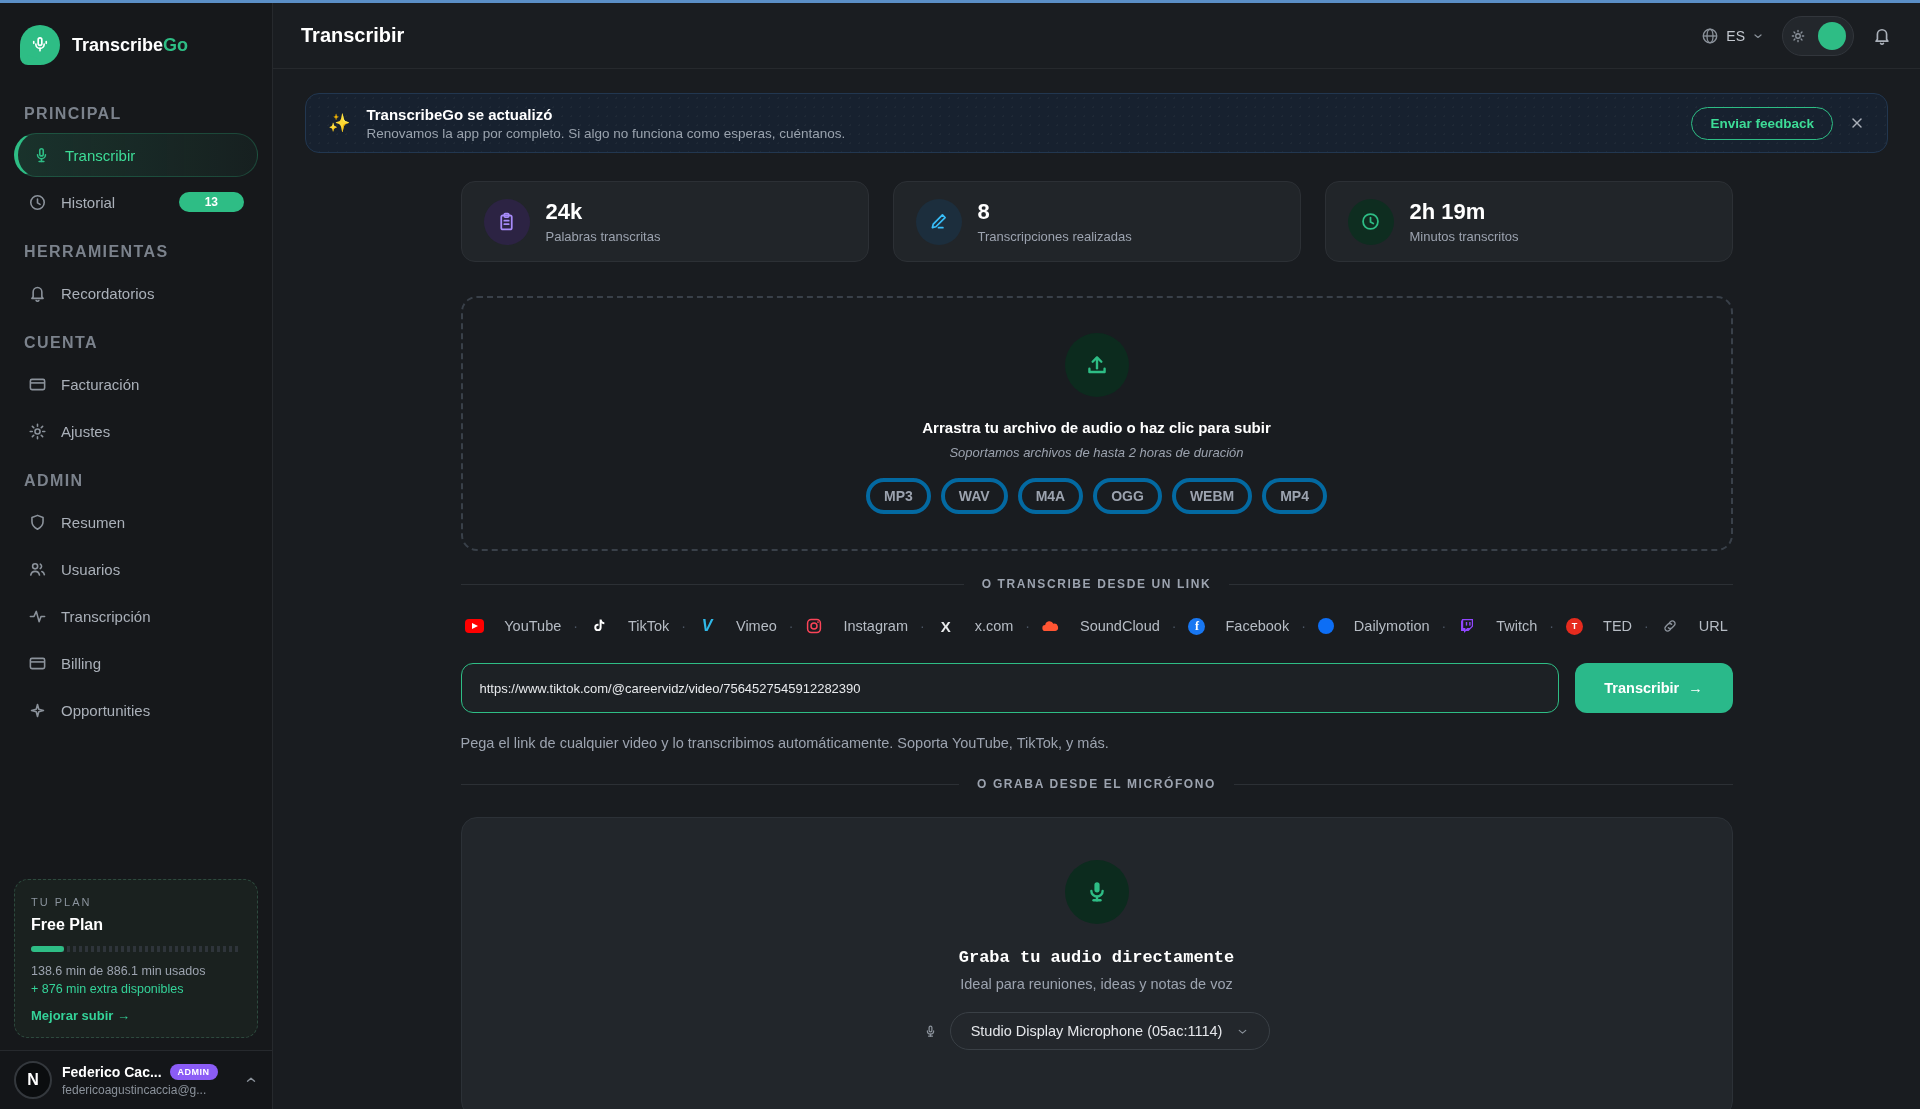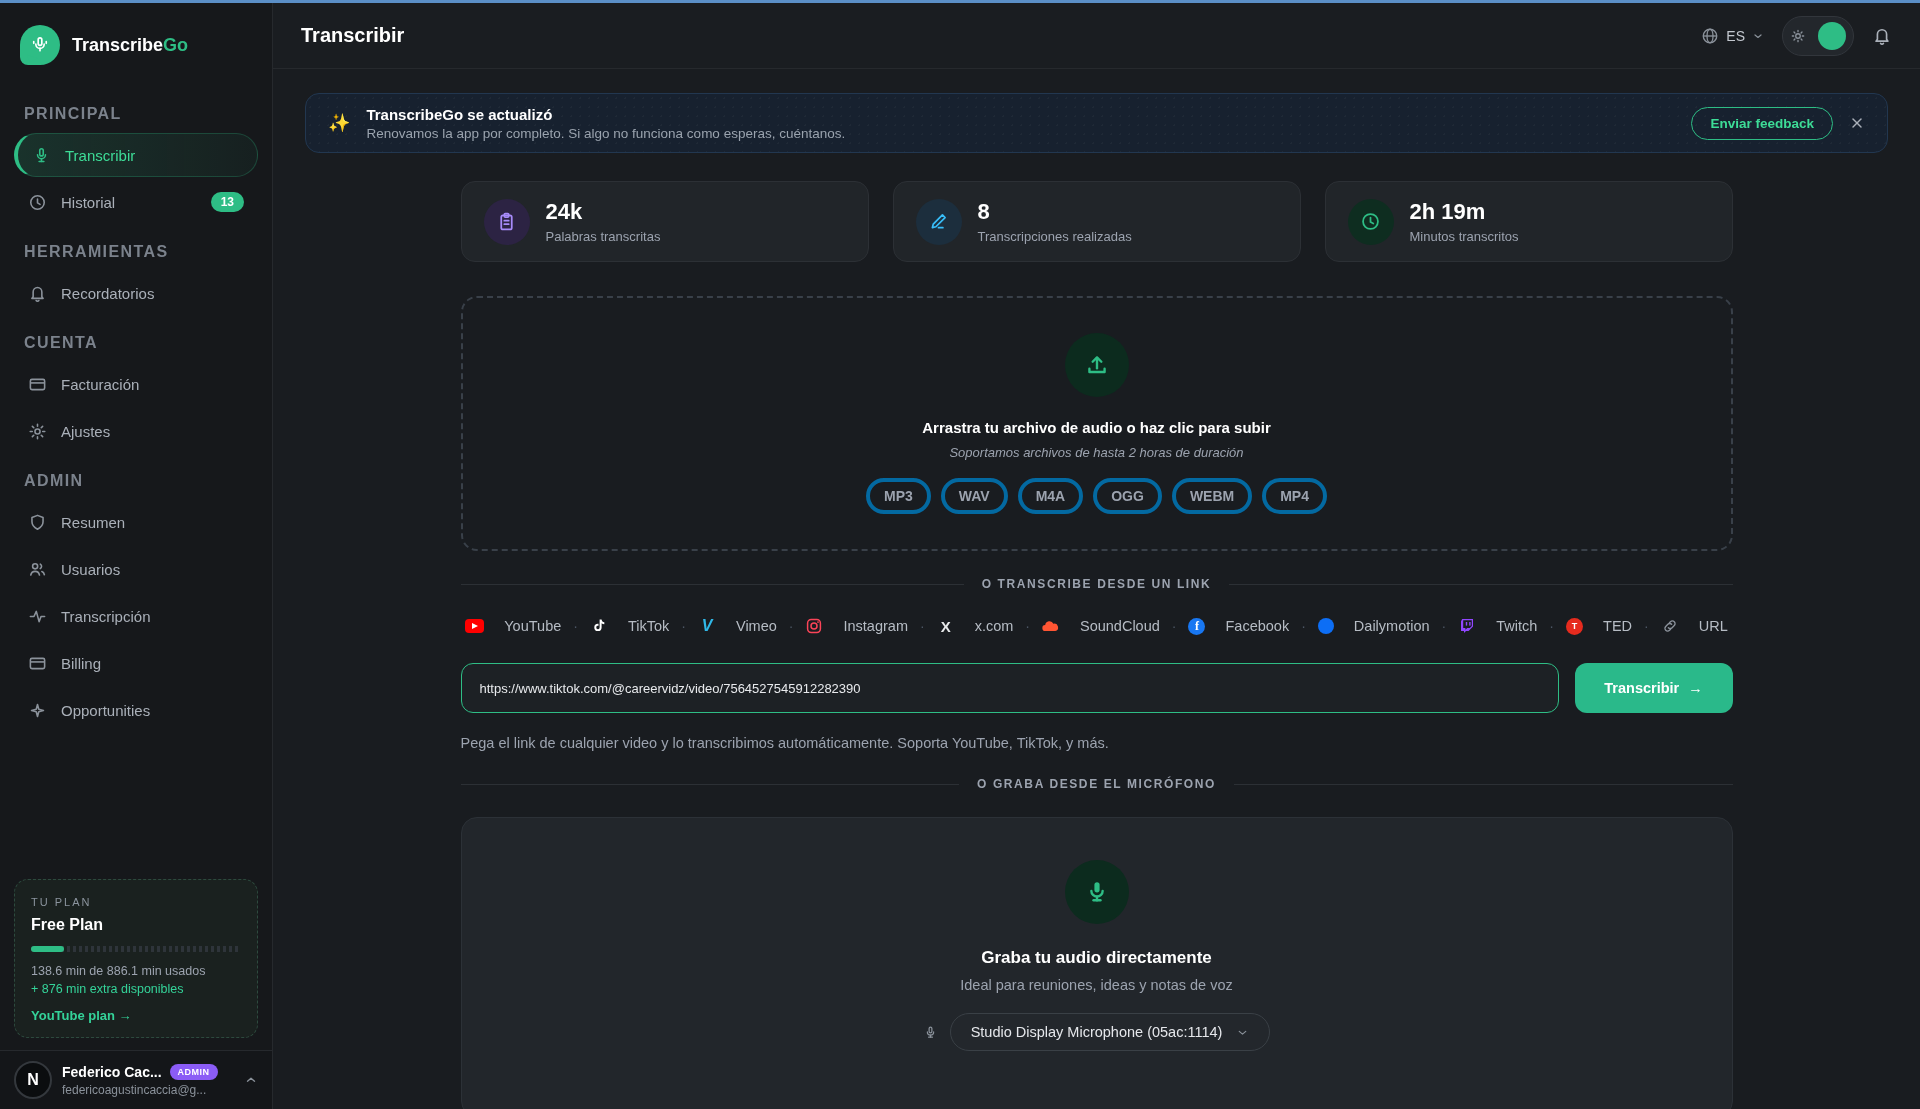--- a/index.html
+++ b/index.html
@@ -21,21 +21,21 @@
   .nav { flex:1; padding:6px 14px 0; overflow:hidden; }
   .nav-section-title { font-size:16px; letter-spacing:1.4px; color:#7b828c; font-weight:bold;
     padding:16px 10px 10px; }
   .nav-item { display:flex; align-items:center; gap:14px; height:44px; padding:0 14px;
     border-radius:999px; color:#aab0b9; font-size:15px; cursor:pointer; margin-bottom:3px; }
   .nav-item svg { flex:none; }
   .nav-item.active { background:linear-gradient(90deg, rgba(46,189,133,.16), rgba(46,189,133,.05));
     border:1px solid rgba(46,189,133,.25); border-left:4px solid #2ebd85; color:#3ddc97; }
   .nav-item .spacer { flex:1; }
   .badge-count { background:#2ebd85; color:#fff; font-size:12px; font-weight:bold;
-    border-radius:999px; padding:3px 10px; }
+    border-radius:999px; padding:3px 26px; }
 
   .plan-card { margin:0 14px 12px; border:1px dashed #2d4a3e; background:#1a211f;
     border-radius:14px; padding:16px 16px 14px; }
   .plan-eyebrow { font-size:11px; letter-spacing:2px; color:#8b949e; }
   .plan-name { font-size:16px; font-weight:bold; color:#fff; margin-top:8px; }
   .plan-progress { margin-top:12px; height:6px; border-radius:999px; position:relative;
     background:repeating-linear-gradient(90deg,#2e343a 0 3px, transparent 3px 6px); }
   .plan-progress-fill { position:absolute; left:0; top:0; bottom:0; background:#2ebd85; border-radius:999px; }
   .plan-usage { font-size:12.5px; color:#9ca3af; margin-top:12px; }
   .plan-extra { font-size:12.5px; color:#34d399; margin-top:4px; }
@@ -125,21 +125,21 @@
     font-family:"Liberation Sans", sans-serif; }
   .transcribe-btn { width:158px; height:50px; background:#2ab98a; color:#fff; border:none;
     border-radius:12px; font-size:14.5px; font-weight:bold; cursor:pointer;
     display:flex; align-items:center; justify-content:center; gap:9px; }
   .helper-text { font-size:14.5px; color:#9ca3af; margin-top:22px; }
 
   .mic-card { margin-top:26px; background:#22262b; border:1px solid #2c3137; border-radius:16px;
     height:300px; display:flex; flex-direction:column; align-items:center; padding-top:42px; }
   .mic-circle { width:64px; height:64px; border-radius:50%; background:#0c2b1e;
     display:flex; align-items:center; justify-content:center; color:#2ebd85; cursor:pointer; }
-  .mic-title { font-size:17px; font-weight:bold; color:#fff; margin-top:24px; }
+  .mic-title { font-size:17px; font-weight:bold; color:#fff; margin-top:24px;font-family:Liberation Mono, monospace; }
   .mic-sub { font-size:14.5px; color:#9ca3af; margin-top:9px; }
   .mic-select-row { display:flex; align-items:center; gap:12px; margin-top:20px; }
   .mic-select { display:flex; align-items:center; gap:14px; border:1px solid #3a4046;
     background:#23272c; border-radius:999px; padding:10px 20px; font-size:14.5px; color:#e5e7eb; cursor:pointer; }
   .muted-icon { color:#8b929b; display:flex; }
 </style>
 </head>
 <body>
 
 <div class="top-accent"></div>
@@ -273,21 +273,21 @@
     </nav>
 
     <div class="plan-card">
       <div class="plan-eyebrow">TU PLAN</div>
       <div class="plan-name">Free Plan</div>
       <div class="plan-progress">
         <div class="plan-progress-fill" style="width:15.6%"></div>
       </div>
       <div class="plan-usage">138.6 min de 886.1 min usados</div>
       <div class="plan-extra">+ 876 min extra disponibles</div>
-      <div class="plan-upgrade">YouTube plan →</div>
+      <div class="plan-upgrade">Mejorar subir →</div>
     </div>
 
     <div class="user-row">
       <div class="avatar">N</div>
       <div class="user-meta">
         <div class="user-name-line">
           <span class="user-name">Federico Cac...</span>
           <span class="role-badge">ADMIN</span>
         </div>
         <div class="user-email">federicoagustincaccia@g...</div>

